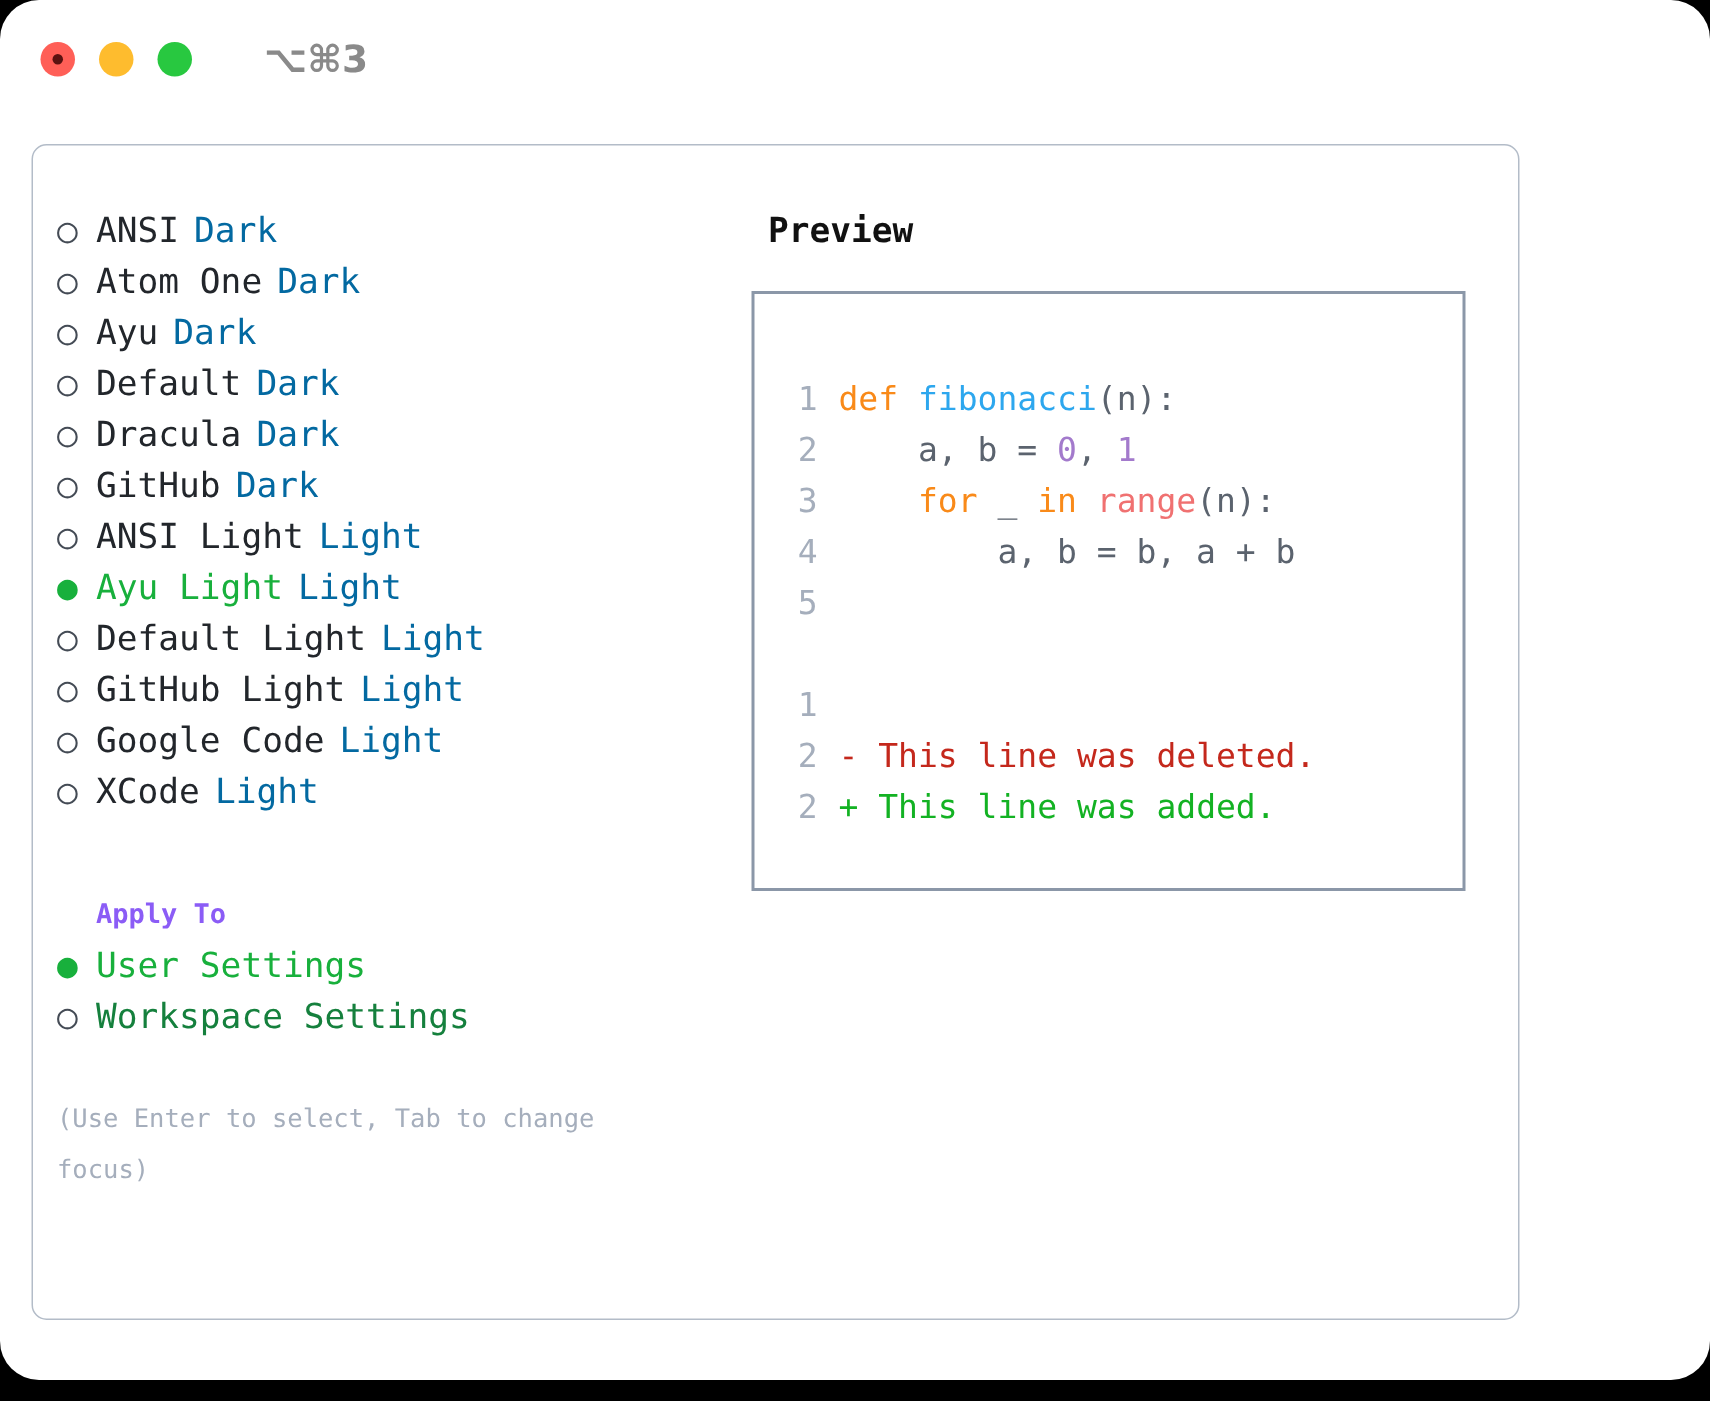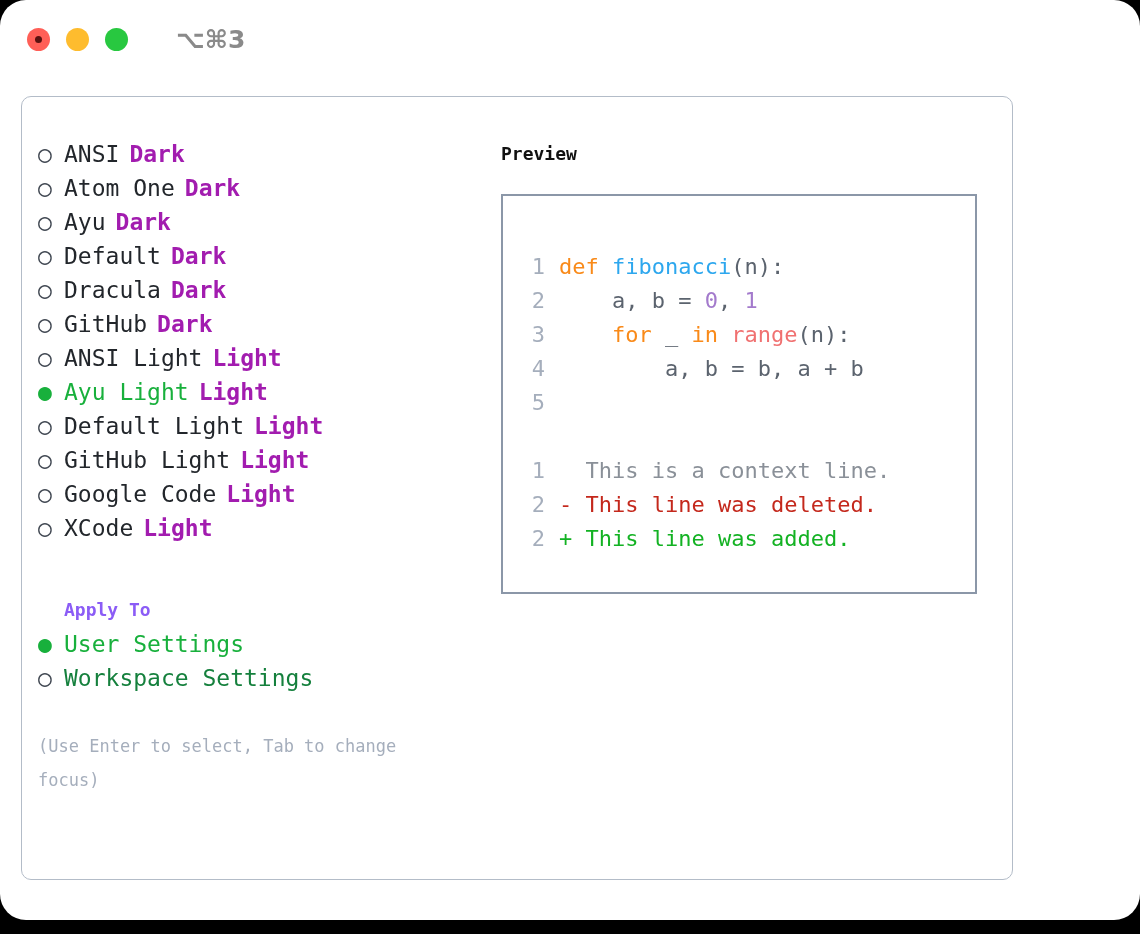--- a/index.html
+++ b/index.html
@@ -109,23 +109,22 @@
   .bullet {
     width: 26px;
     flex: 0 0 26px;
     font-size: 23px;
     color: #444b55;
   }
   .bullet.selected { color: #18b03c; }
   .theme-name { color: #22262b; }
   .theme-row.selected .theme-name { color: #18b03c; }
   .theme-tag {
-    color: #a21caf;
+    color: #0369a1;
     margin-left: 10px;
-    font-weight: bold;
   }
 
   .apply-header {
     font-size: 18px;
     font-weight: bold;
     color: #8b5cf6;
     line-height: 34px;
     margin-top: 48px;
     padding-left: 26px;
     white-space: pre;
@@ -150,25 +149,26 @@
   }
 
   
   .right-col {
     position: absolute;
     left: 479px;
     top: 40px;
     width: 490px;
   }
   .preview-title {
-    font-size: 18px;
+    font-size: 23px;
     font-weight: bold;
     color: #111111;
     line-height: 34px;
     white-space: pre;
+    margin-left: 11px;
   }
   .preview-box {
     margin-top: 23px;
     width: 476px;
     height: 400px;
     border: 2px solid #8b97a8;
     box-sizing: border-box;
     background: #ffffff;
     position: relative;
   }
@@ -256,21 +256,21 @@
         <div class="code-area">
           <div id="code-lines">
               <div class="code-line"><span class="gutter">1</span><span><span class="tok-kw">def </span><span class="tok-fn">fibonacci</span><span class="tok-pln">(n):</span></span></div>
               <div class="code-line"><span class="gutter">2</span><span><span class="tok-pln">    a, b = </span><span class="tok-num">0</span><span class="tok-pln">, </span><span class="tok-num">1</span></span></div>
               <div class="code-line"><span class="gutter">3</span><span><span class="tok-pln">    </span><span class="tok-kw">for</span><span class="tok-pln"> _ </span><span class="tok-kw">in</span><span class="tok-pln"> </span><span class="tok-call">range</span><span class="tok-pln">(n):</span></span></div>
               <div class="code-line"><span class="gutter">4</span><span><span class="tok-pln">        a, b = b, a + b</span></span></div>
               <div class="code-line"><span class="gutter">5</span></div>
             </div>
           <div class="code-gap"></div>
           <div id="diff-lines">
-              <div class="code-line"><span class="gutter">1</span><span class="diff-ctx"><span> </span> <span>This is a context line.</span></span></div>
+              <div class="code-line"><span class="gutter">1</span></div>
               <div class="code-line"><span class="gutter">2</span><span class="diff-del"><span>-</span> <span>This line was deleted.</span></span></div>
               <div class="code-line"><span class="gutter">2</span><span class="diff-add"><span>+</span> <span>This line was added.</span></span></div>
             </div>
         </div>
       </div>
     </div>
 
   </div>
 </div>
 

